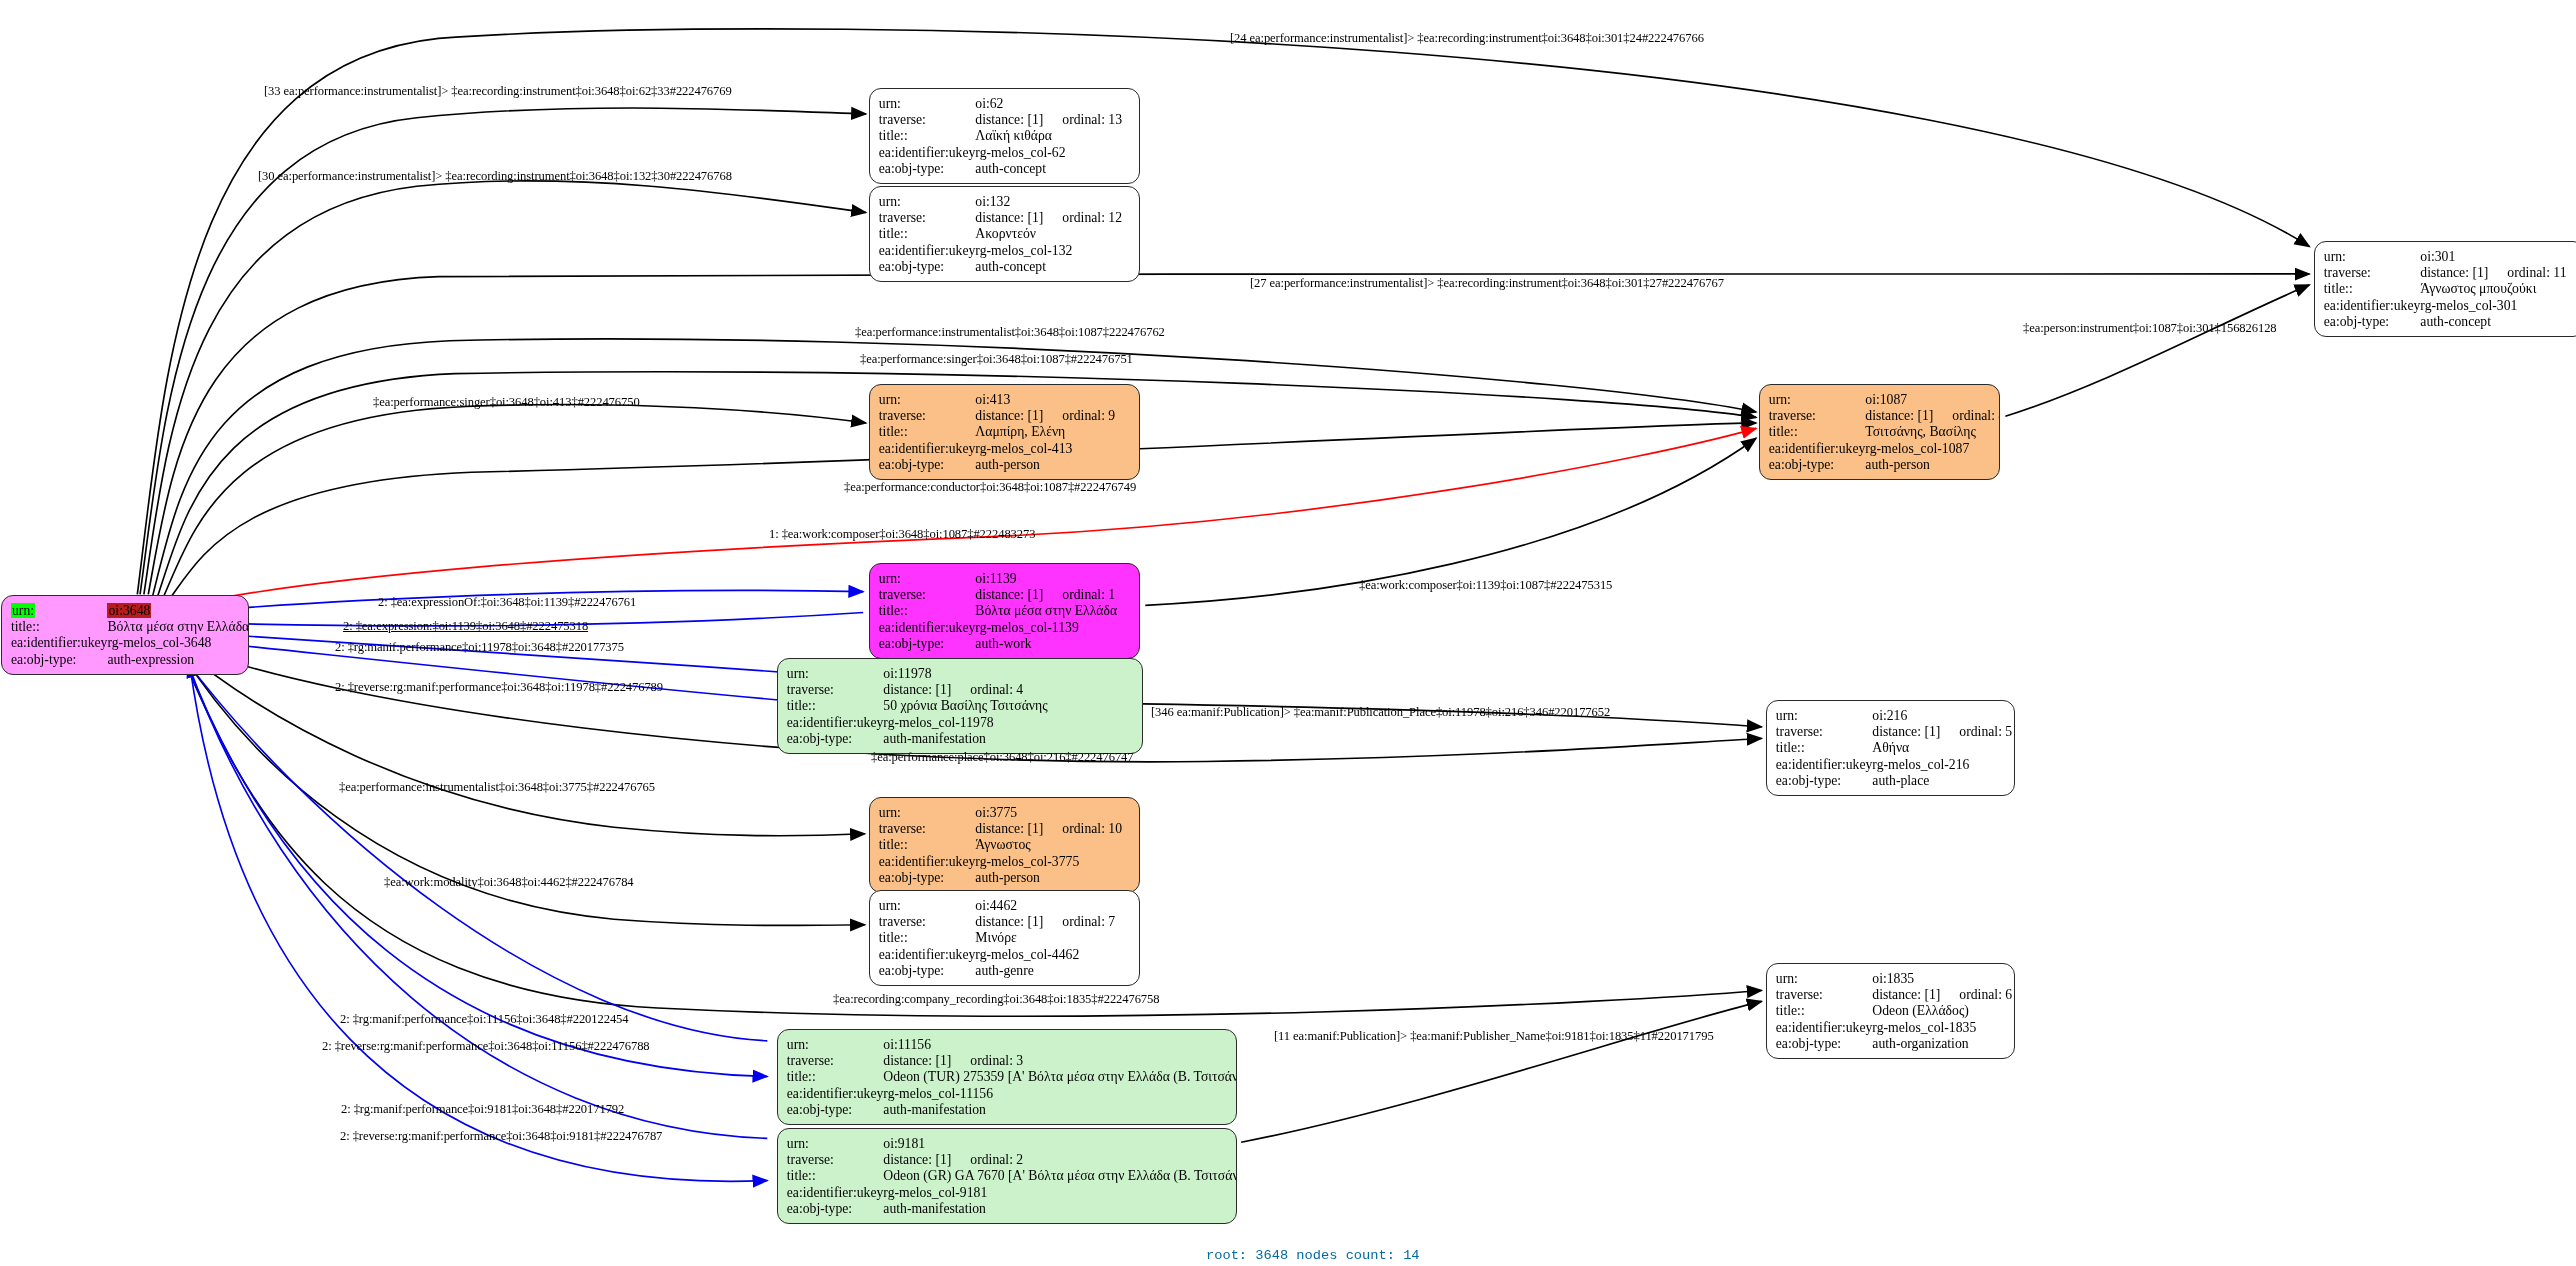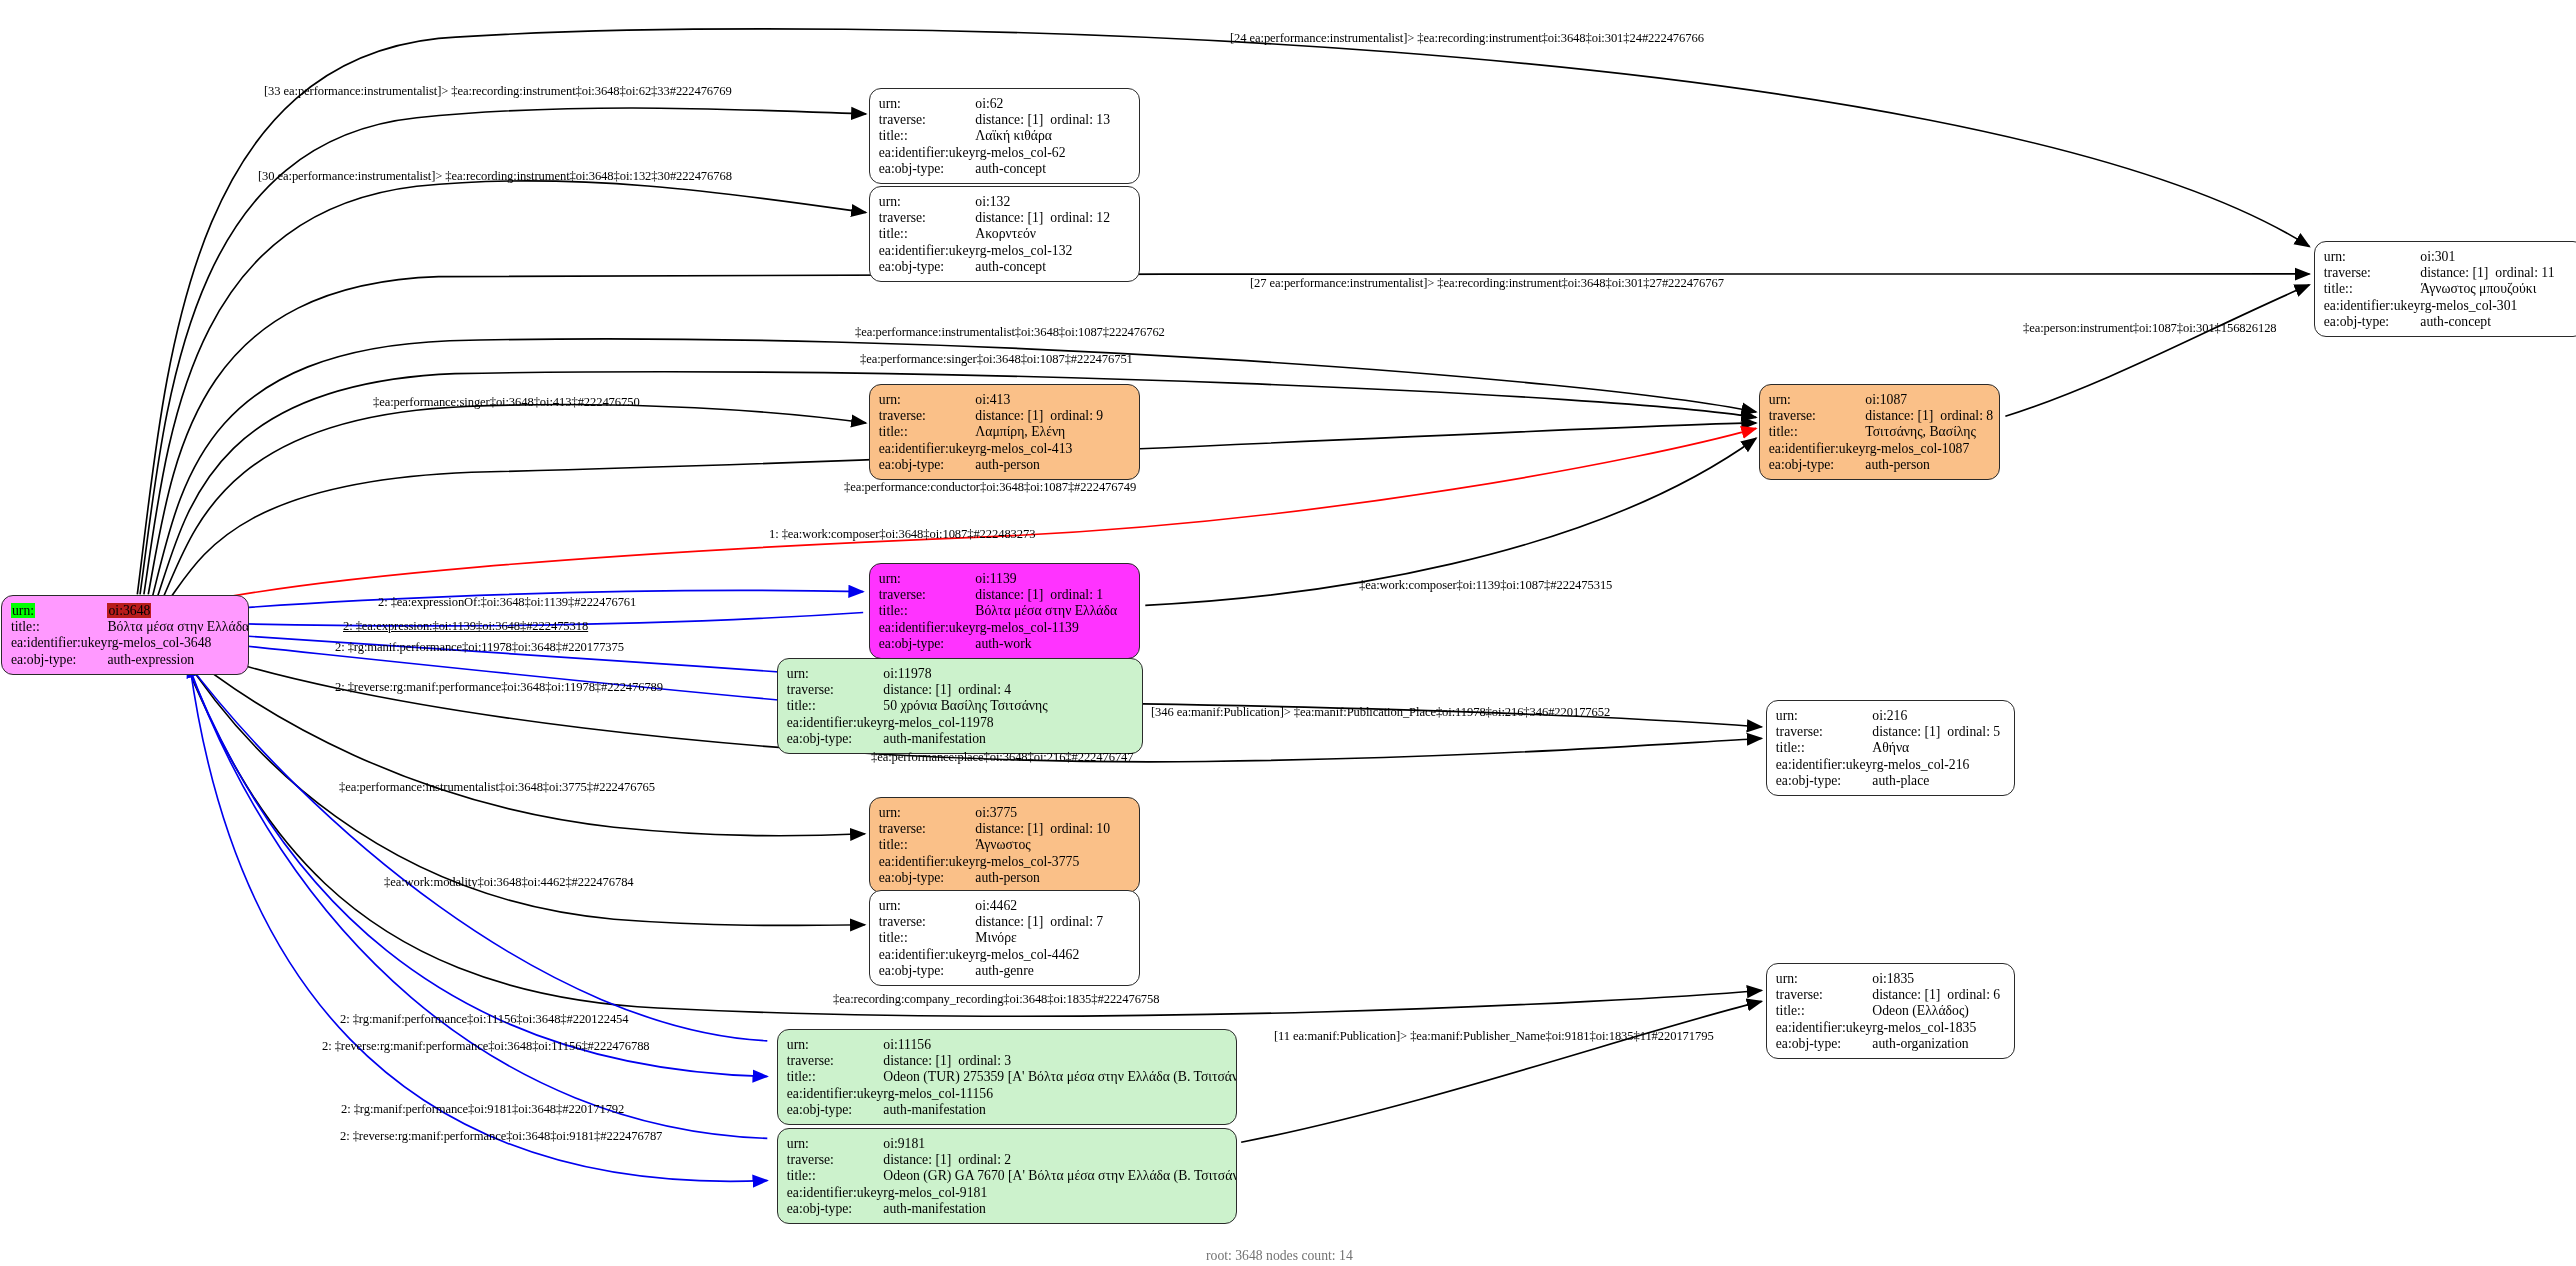--- a/index.html
+++ b/index.html
@@ -46,34 +46,34 @@
     font-family:"Liberation Serif", serif;
     font-size:13.7px;
     color:#000;
     padding:0.5px 0;
     white-space:nowrap;
     vertical-align:top;
     line-height:1.12;
   }
   .k{width:92px;padding-right:4.4px;}
   .v{}
-  .v .ord{padding-left:7px;}
+  .v .ord{padding-left:19px;}
   .hl{background:#b91c1c;display:inline-block;padding:0 1.1px;}
   .kh{background:#00ff00;display:inline-block;padding:0 1.1px;}
 
   .n-pink{background:#ff99ff;}
   .n-magenta{background:#ff33ff;}
   .n-orange{background:#fac088;}
   .n-green{background:#ccf2cc;}
   .n-white{background:#ffffff;}
   .footer{
     position:absolute;
-    font-family:Liberation Serif, serif;
+    font-family:Liberation Mono, monospace;
     font-size:13.7px;
-    color:#737373;
+    color:#0369a1;
     white-space:nowrap;
   }
 </style>
 </head>
 <body>
 
 <div id="canvas">
 
   <svg id="edges" viewBox="0 0 4701 2311">
     <defs>

